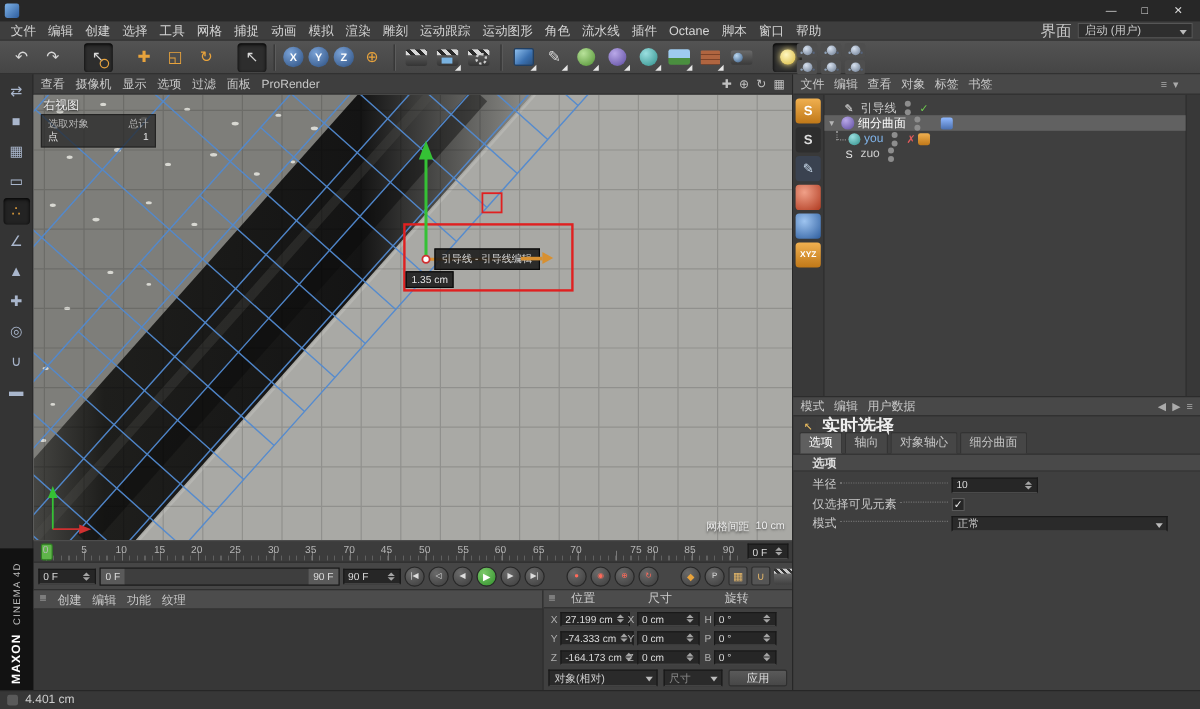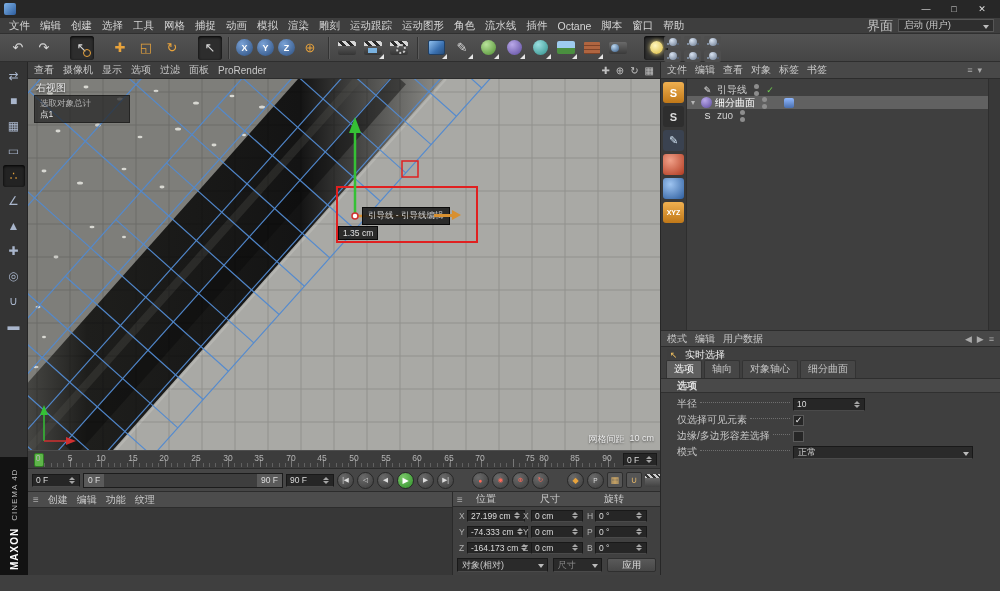--- a/index.html
+++ b/index.html
@@ -63,21 +63,21 @@
   .vp-menubar{position:absolute;left:28px;top:62px;width:632px;height:17px;background:#3e3e3e;border-bottom:1px solid #2c2c2c;display:flex;align-items:center;padding:0 6px}
   .vp-menubar .mi{margin-right:9px;font-size:10px;color:#c8c8c8;white-space:nowrap}
   .vp-nav{margin-left:auto;display:flex;gap:6px}
   .vp-nav span{font-size:10px;color:#c0c0c0}
 
   
   .viewport{position:absolute;left:28px;top:79px;width:632px;height:371px;background:#a8a8a6;overflow:hidden}
   .viewport svg{position:absolute;left:0;top:0}
   .vp-view-label{position:absolute;left:8px;top:2px;font-size:10px;color:#ececec;text-shadow:0 1px 2px rgba(0,0,0,.7);z-index:2}
   .vp-info{position:absolute;left:6px;top:16px;width:96px;background:rgba(35,35,35,.72);border:1px solid rgba(0,0,0,.4);padding:2px 5px;z-index:2;font-size:8.5px}
-  .vp-info .row{display:flex;justify-content:flex-start;line-height:11px}
+  .vp-info .row{display:flex;justify-content:space-between;line-height:11px}
   .vp-info .hdr{color:#b5b5b5}
   .vp-info .val{color:#e6e6e6}
   .vp-tooltip{position:absolute;left:334px;top:128px;background:rgba(25,25,25,.88);border:1px solid #0a0a0a;color:#d8d8d8;font-size:8.5px;padding:2px 5px;white-space:nowrap;z-index:2}
   .vp-measure{position:absolute;left:310px;top:147px;background:rgba(25,25,25,.88);border:1px solid #0a0a0a;color:#e2e2e2;font-size:8.5px;padding:1px 4px;white-space:nowrap;z-index:2}
   .vp-xarrow{position:absolute;left:406px;top:135px;width:18px;height:3px;background:#d89030;z-index:3}
   .vp-xarrow::after{content:"";position:absolute;right:-9px;top:-4px;border-top:5px solid transparent;border-bottom:5px solid transparent;border-left:9px solid #d89030}
   .vp-grid-label{position:absolute;right:6px;bottom:4px;z-index:2;font-size:9px;color:#ececec;text-shadow:0 1px 2px rgba(0,0,0,.6);display:flex;gap:5px}
 
   
   .ruler{position:absolute;left:28px;top:450px;width:632px;height:19px;background:#3c3c3c;border-top:1px solid #4d4d4d;border-bottom:1px solid #2c2c2c}
@@ -163,21 +163,21 @@
   .om-tag{width:10px;height:10px;border-radius:2px;flex:none}
   .om-tag.purple{background:linear-gradient(#8fb8ff,#4a6fae)}
   .om-tag.orange{background:linear-gradient(#f0b050,#c07818)}
   .child-connector{width:8px;height:8px;border-left:1px dotted #8a8a8a;border-bottom:1px dotted #8a8a8a;margin:-6px 2px 0 6px;flex:none}
 
   .am-header{height:17px;background:#484848;border-top:1px solid #2c2c2c;border-bottom:1px solid #2c2c2c;display:flex;align-items:center;padding:0 6px}
   .am-header .mi{margin-right:8px;font-size:10px;color:#c8c8c8}
   .am-nav{margin-left:auto;display:flex;gap:5px;font-size:9px;color:#aaa}
   .am-title{height:16px;display:flex;align-items:center;padding-left:6px;gap:5px}
   .ticon{width:13px;height:13px;border-radius:2px;background:#3e3e3e;color:#f0c060;font-size:9px;display:flex;align-items:center;justify-content:center;flex:none}
-  .am-title .t{font-size:10px;color:#eee;font-weight:normal}
+  .am-title .t{font-size:15px;color:#eee;font-weight:bold}
   .am-tabs{height:16px;display:flex;align-items:flex-end;padding-left:5px;border-bottom:1px solid #2e2e2e}
   .am-tab{padding:1px 7px 2px;font-size:10px;color:#c5c5c5;background:#464646;border:1px solid #333;border-bottom:none;border-radius:2px 2px 0 0;margin-right:2px;white-space:nowrap}
   .am-tab.active{background:#5f5f5f;color:#fff}
   .am-section{height:14px;background:#494949;border-bottom:1px solid #303030;display:flex;align-items:center;padding-left:16px;font-size:10px;font-weight:bold;color:#ddd}
   .am-rows{padding-top:3px}
   .am-row{display:flex;height:16px;padding:0 4px 0 16px}
   .am-lblzone{display:flex;align-items:center;width:116px;flex:none}
   .am-lbl{font-size:10px;color:#c8c8c8;white-space:nowrap}
   .leader{flex:1;border-bottom:1px dotted #6f6f6f;margin:0 3px 3px}
   .am-ctl{width:180px;display:flex;align-items:center;flex:none}
@@ -627,20 +627,31 @@
           <span class="om-ic ballp"></span>
           <span class="om-name">细分曲面</span>
           <span class="dotcol">
               <i></i>
               <i></i>
             </span>
           <span class="om-state"></span>
           <span class="om-tag purple"></span>
         </div>
         <div class="om-row">
+          <span class="child-connector"></span>
+          <span class="om-ic ballc"></span>
+          <span class="om-name blue">you</span>
+          <span class="dotcol">
+              <i></i>
+              <i></i>
+            </span>
+          <span class="om-state red">✗</span>
+          <span class="om-tag orange"></span>
+        </div>
+        <div class="om-row">
           <span class="ex"></span>
           <span class="om-ic">S</span>
           <span class="om-name">zuo</span>
           <span class="dotcol">
               <i></i>
               <i></i>
             </span>
           <span class="om-state"></span>
         </div>
       </div>
@@ -684,35 +695,30 @@
         <span class="am-lblzone">
             <span class="am-lbl">仅选择可见元素</span>
             <span class="leader"></span>
           </span>
         <span class="am-ctl">
             <span class="cb">✓</span>
           </span>
       </div>
       <div class="am-row">
         <span class="am-lblzone">
-            <span class="am-lbl">边缘/多边形容差选择</span>
-            <span class="leader"></span>
-          </span>
-        <span class="am-ctl">
-            <span class="cb"></span>
-          </span>
-      </div>
-      <div class="am-row">
-        <span class="am-lblzone">
             <span class="am-lbl">模式</span>
             <span class="leader"></span>
           </span>
         <span class="am-ctl">
             <span class="dd wide">
               <span>正常</span>
             </span>
           </span>
       </div>
     </div>
   </div>
 
+  <div class="statusbar">
+    <span class="status-ic"></span>
+    <span class="status-txt">4.401 cm</span>
+  </div>
 
 </div>
 
 </body></html>

